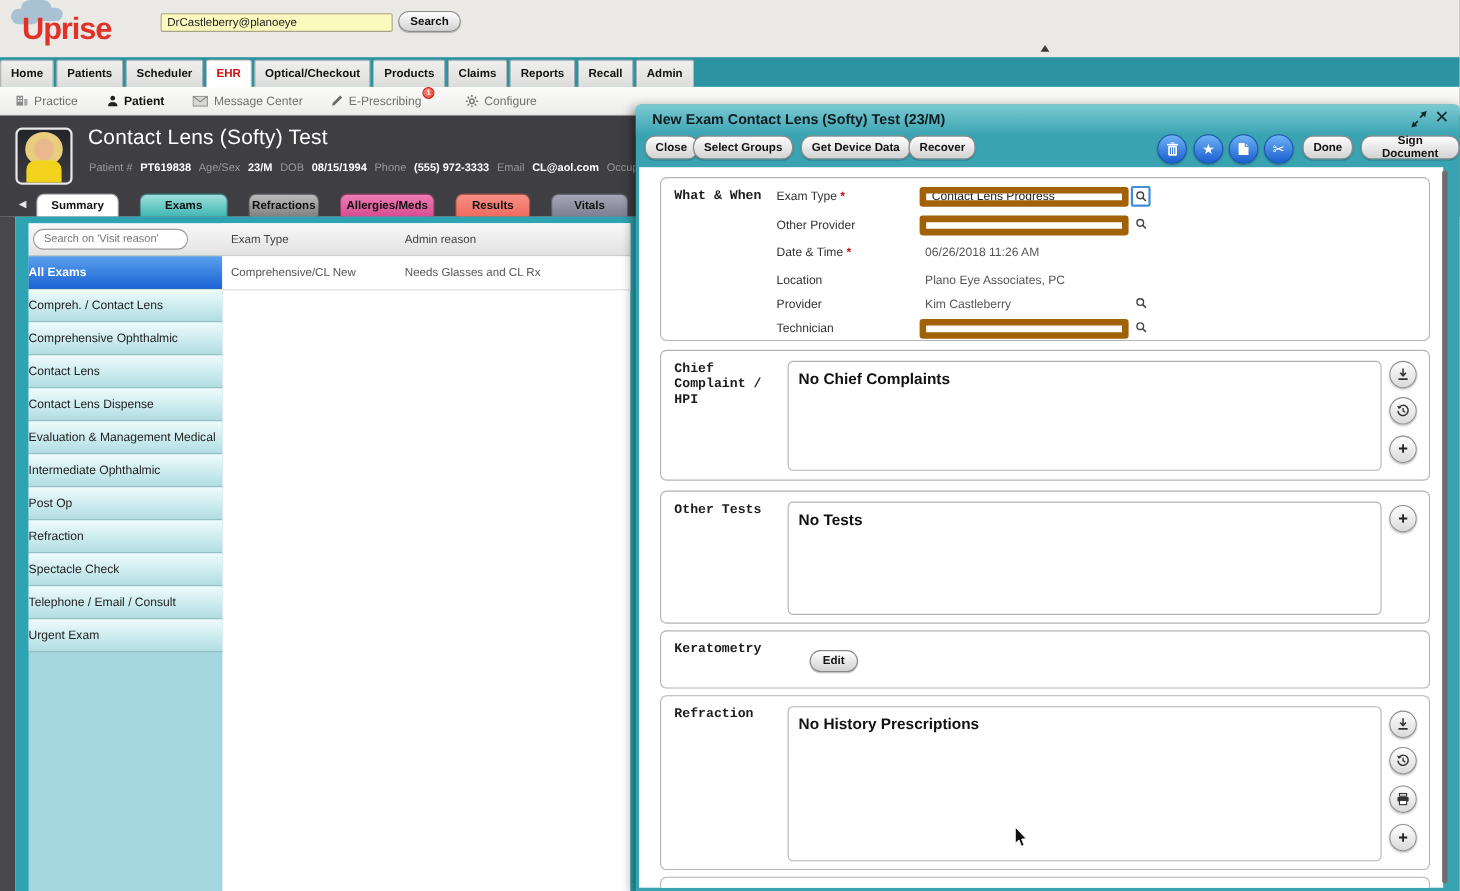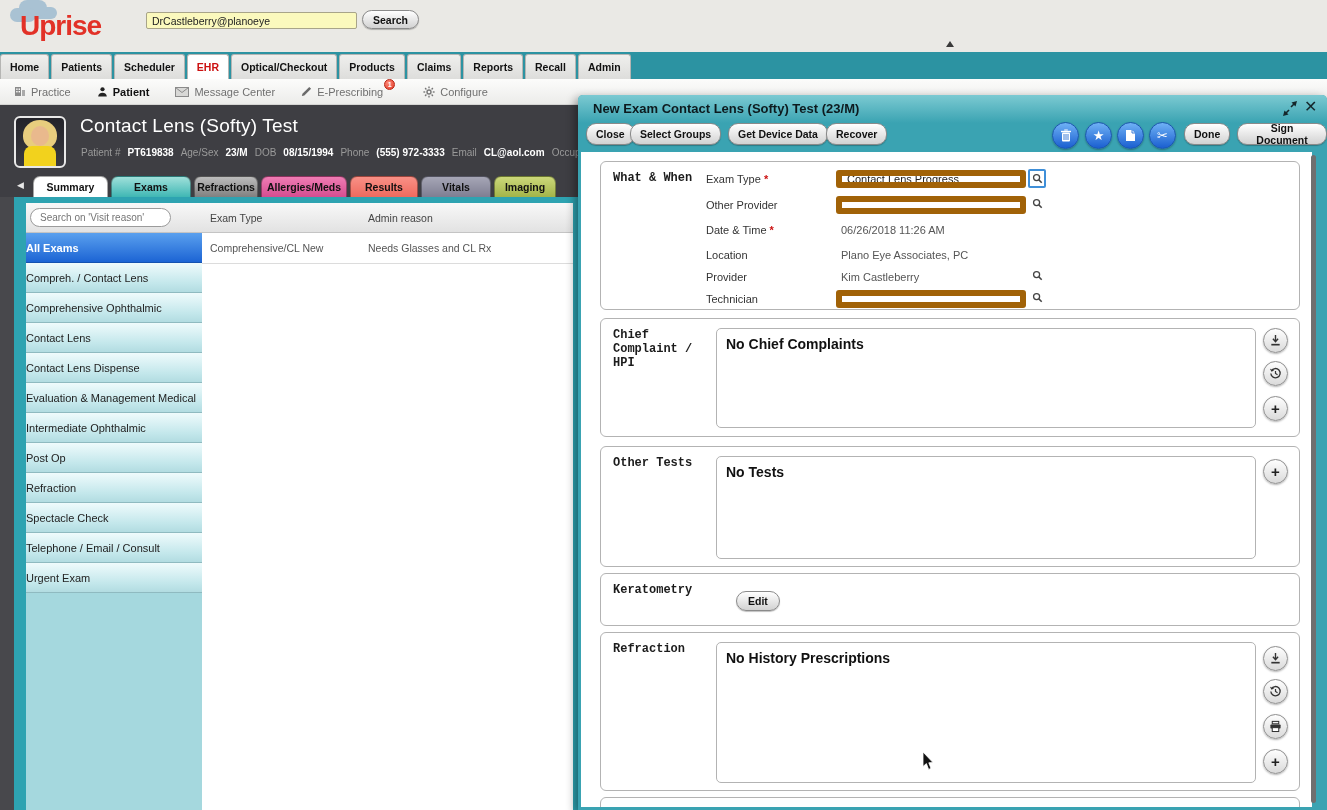--- a/index.html
+++ b/index.html
@@ -46,21 +46,21 @@
   .avatar .hair{position:absolute;left:7px;top:2px;width:34px;height:30px;border-radius:50% 50% 45% 45%;background:#e8cd7e;}
   .avatar .face{position:absolute;left:15px;top:8px;width:18px;height:20px;border-radius:50%;background:#e9b98d;}
   .avatar .body{position:absolute;left:8px;top:28px;width:32px;height:22px;border-radius:8px 8px 0 0;background:#f2d21d;}
   .pt-name{position:absolute;left:80px;top:10px;font-size:19px;color:#ffffff;font-weight:500;letter-spacing:.2px;}
   .pt-fields{position:absolute;left:81px;top:42px;display:flex;gap:7px;font-size:10px;align-items:flex-start;white-space:nowrap;}
   .pt-fields .lab{color:#9a9a9a;}
   .pt-fields .val{color:#ffffff;font-weight:bold;}
 
   
   .collapse-arrow{position:absolute;left:17px;top:180px;color:#e8e8e8;font-size:9px;}
-  .rec-tabs{position:absolute;left:33px;top:176px;display:flex;gap:3px;height:21px;}
+  .rec-tabs{position:absolute;left:33px;top:176px;display:flex;gap:19px;height:21px;}
   .rtab{height:21px;border-radius:7px 7px 0 0;border:1px solid rgba(0,0,0,.35);border-bottom:none;
     font-size:10.5px;font-weight:bold;color:#111;display:flex;align-items:center;justify-content:center;padding:0 10px;}
   .rt-summary{background:#ffffff;width:75px;}
   .rt-exams{background:linear-gradient(#9fe0da,#3fb7b4);width:80px;}
   .rt-refr{background:linear-gradient(#bcbcbc,#808080);width:64px;}
   .rt-all{background:linear-gradient(#f07cb4,#d44d90);width:86px;}
   .rt-res{background:linear-gradient(#f99086,#ef6a5e);width:68px;}
   .rt-vit{background:linear-gradient(#a6a6b6,#7e7e92);width:70px;}
   .rt-img{background:linear-gradient(#ccd87a,#a3b449);width:62px;}
 

